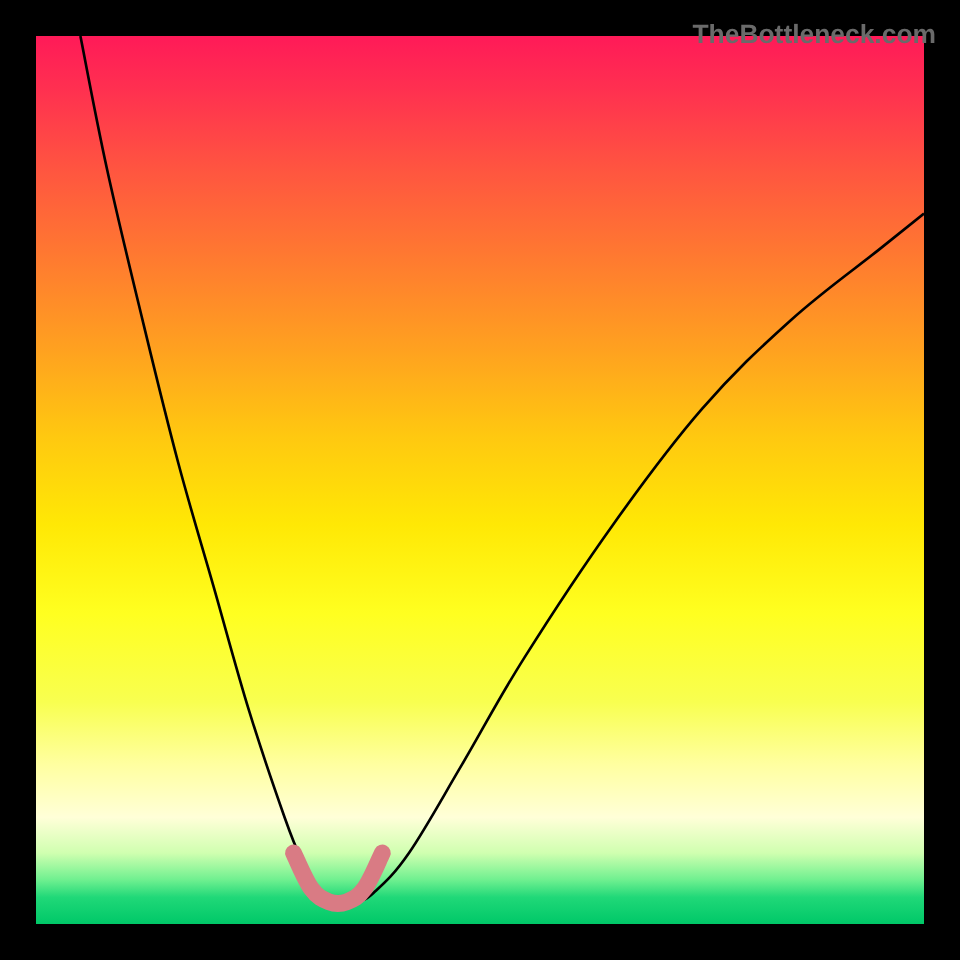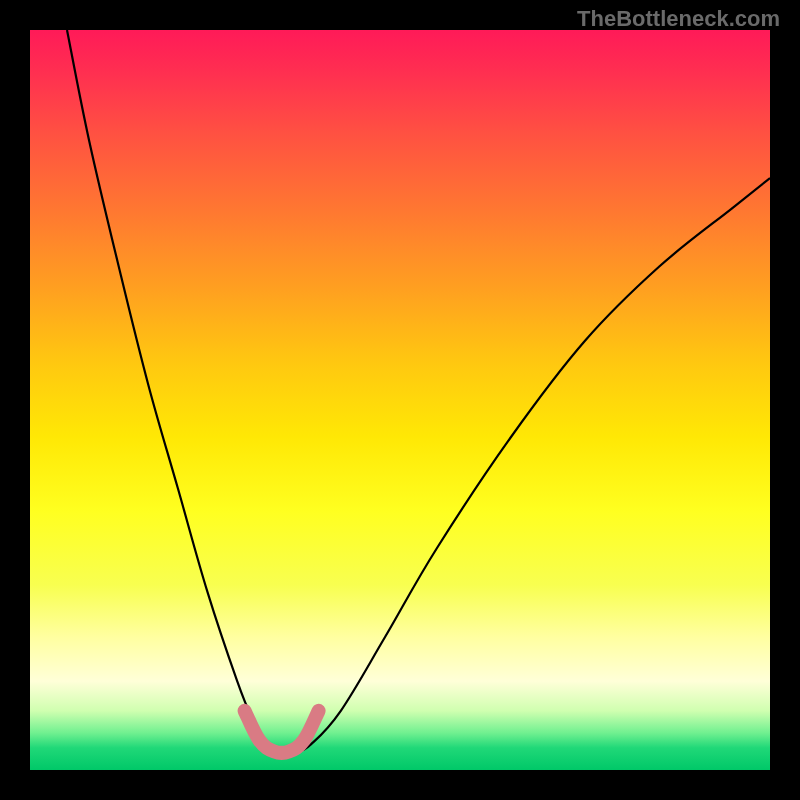--- a/index.html
+++ b/index.html
@@ -6,21 +6,21 @@
     margin: 0;
     padding: 0;
     width: 800px;
     height: 800px;
     background: #000;
     position: relative;
     font-family: Arial, sans-serif;
   }
   .watermark {
     position: absolute;
-    top: 6px;
+    top: 16px;
     right: 20px;
     color: #6a6a6a;
     font-size: 22px;
     font-weight: bold;
     z-index: 10;
   }
   .plot-area {
     position: absolute;
     left: 30px;
     top: 30px;

